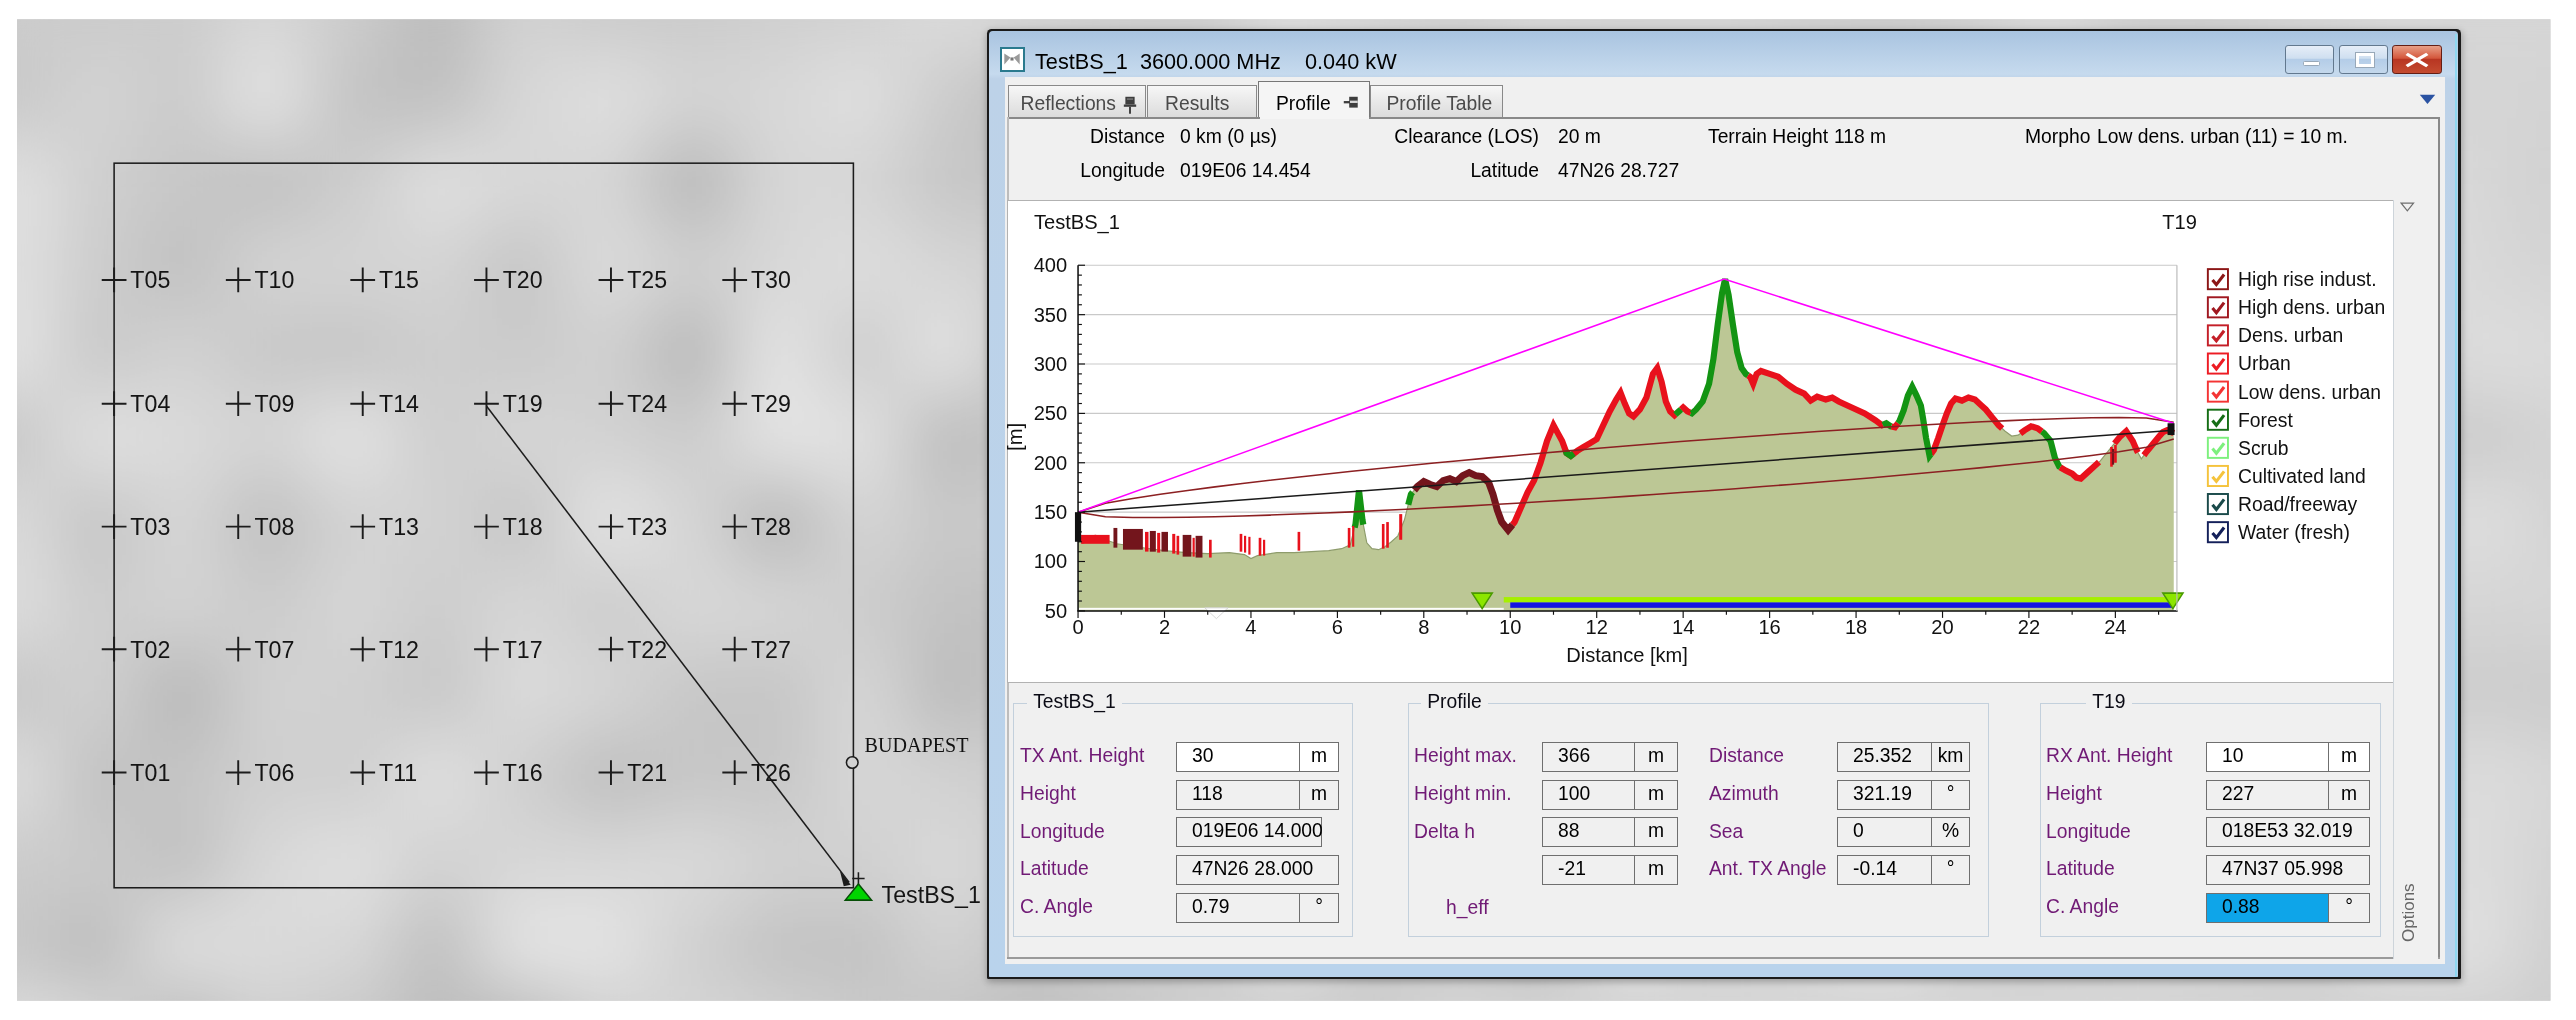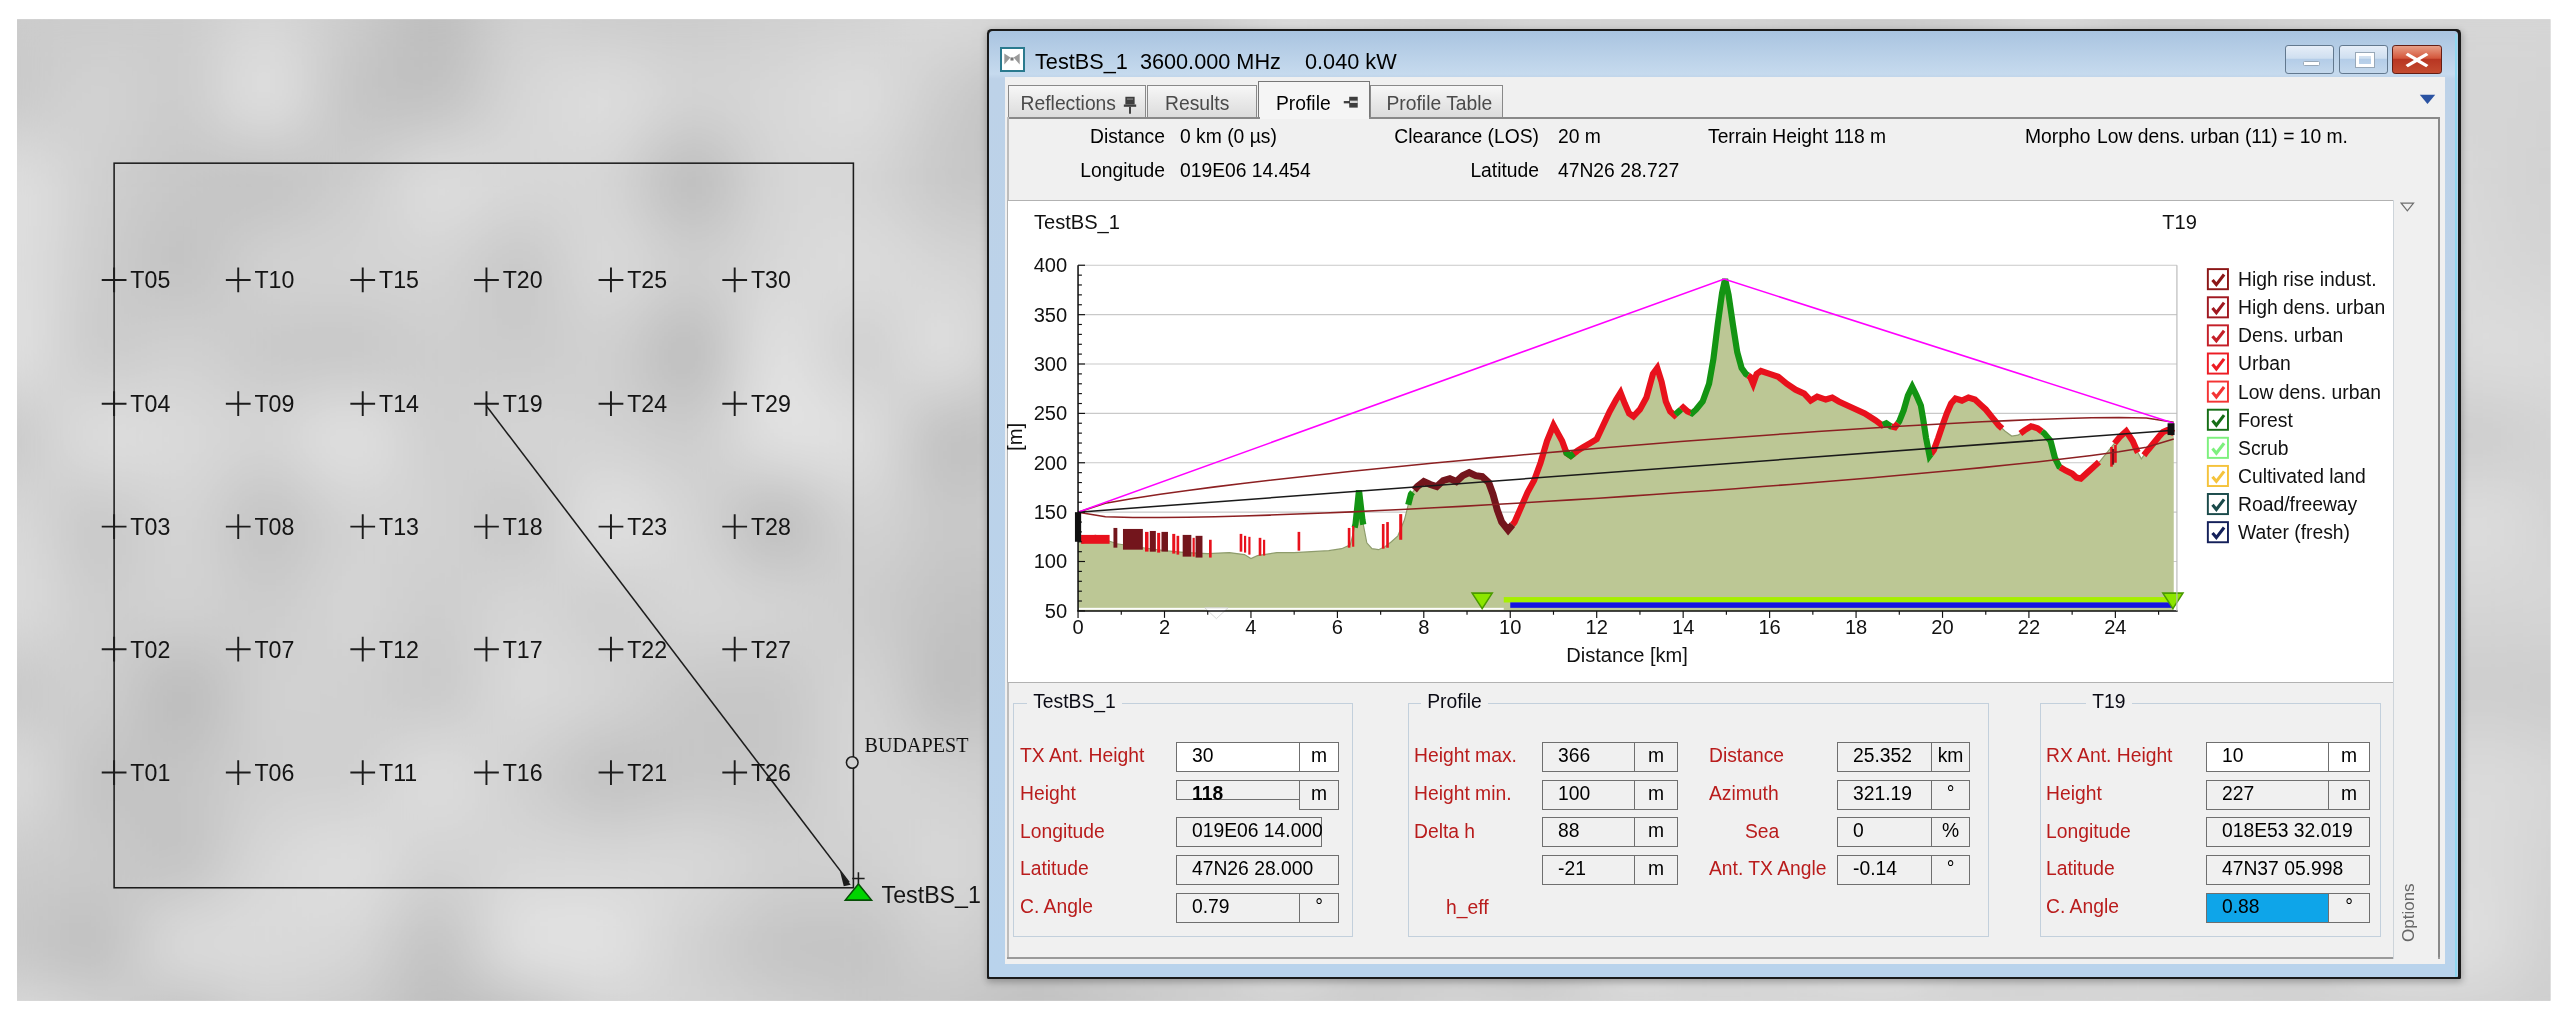--- a/index.html
+++ b/index.html
@@ -1,18 +1,18 @@
 <!DOCTYPE html>
 <html style="font-size:12.4px"><head>
 <meta charset="utf-8">
 <style>
 * { margin:0; padding:0; box-sizing:border-box; }
 html,body { width:2576px; height:1020px; background:#ffffff; font-family:"Liberation Sans", sans-serif; overflow:hidden; }
 .abs { position:absolute; }
-.lbl { font-size:19.3px; color:#b91c1c; white-space:nowrap; }
+.lbl { font-size:19.3px; color:#701a75; white-space:nowrap; }
 .fld { border:1.5px solid #6f6f6f; font-size:19.3px; color:#000; padding-left:15px; line-height:26px; white-space:nowrap; }
 .fld.unit { text-align:center; padding-left:0; }
 .grp { border:1.5px solid #c3d0dc; }
 .gcap { font-size:19.3px; color:#0a0a14; background:#f0f0f0; padding:0 6.2px; }
 .hlbl { font-size:19.3px; color:#000; white-space:nowrap; }
 .tab { position:absolute; border:1.5px solid #898989; border-bottom:none; background:linear-gradient(#f7f7f7,#eaeaea 45%,#dcdcdc); color:#4a4a4a; font-size:19.3px; white-space:nowrap; }
 </style>
 </head>
 <body>
 <div id="stage" class="abs" style="left:0;top:0;width:2576px;height:1020px;">
@@ -785,21 +785,21 @@
 <div class="abs gcap" style="left:1027px;top:691px;">TestBS_1</div>
 <div class="abs grp" style="left:1408px;top:703px;width:581px;height:234px;"></div>
 <div class="abs gcap" style="left:1421px;top:691px;">Profile</div>
 <div class="abs grp" style="left:2040px;top:703px;width:341px;height:234px;"></div>
 <div class="abs gcap" style="left:2086px;top:691px;">T19</div>
 
 <div class="abs lbl" style="left:1020px;top:745px;">TX Ant. Height</div>
 <div class="abs fld" style="left:1176px;top:742px;width:125px;height:30px;background:#fff;">30</div>
 <div class="abs fld unit" style="left:1299px;top:742px;width:40px;height:30px;background:#fff;">m</div>
 <div class="abs lbl" style="left:1020px;top:783px;">Height</div>
-<div class="abs fld" style="left:1176px;top:780px;width:125px;height:20px;background:#f0f0f0;font-weight:bold;">118</div>
+<div class="abs fld" style="left:1176px;top:780px;width:125px;height:30px;background:#f0f0f0;">118</div>
 <div class="abs fld unit" style="left:1299px;top:780px;width:40px;height:30px;background:#f0f0f0;">m</div>
 <div class="abs lbl" style="left:1020px;top:821px;">Longitude</div>
 <div class="abs fld" style="left:1176px;top:817px;width:146px;height:30px;background:#f0f0f0;">019E06 14.000</div>
 <div class="abs lbl" style="left:1020px;top:858px;">Latitude</div>
 <div class="abs fld" style="left:1176px;top:855px;width:163px;height:30px;background:#f0f0f0;">47N26 28.000</div>
 <div class="abs lbl" style="left:1020px;top:896px;">C. Angle</div>
 <div class="abs fld" style="left:1176px;top:893px;width:125px;height:30px;background:#f0f0f0;">0.79</div>
 <div class="abs fld unit" style="left:1299px;top:893px;width:40px;height:30px;background:#f0f0f0;">°</div>
 <div class="abs lbl" style="left:1414px;top:745px;">Height max.</div>
 <div class="abs fld" style="left:1542px;top:742px;width:94px;height:30px;background:#f0f0f0;">366</div>
@@ -812,21 +812,21 @@
 <div class="abs fld unit" style="left:1634px;top:817px;width:44px;height:30px;background:#f0f0f0;">m</div>
 <div class="abs lbl" style="left:1414px;top:897px;margin-left:32px;">h_eff</div>
 <div class="abs fld" style="left:1542px;top:855px;width:94px;height:30px;background:#f0f0f0;">-21</div>
 <div class="abs fld unit" style="left:1634px;top:855px;width:44px;height:30px;background:#f0f0f0;">m</div>
 <div class="abs lbl" style="left:1709px;top:745px;">Distance</div>
 <div class="abs fld" style="left:1837px;top:742px;width:95px;height:30px;background:#f0f0f0;">25.352</div>
 <div class="abs fld unit" style="left:1931px;top:742px;width:39px;height:30px;background:#f0f0f0;">km</div>
 <div class="abs lbl" style="left:1709px;top:783px;">Azimuth</div>
 <div class="abs fld" style="left:1837px;top:780px;width:95px;height:30px;background:#f0f0f0;">321.19</div>
 <div class="abs fld unit" style="left:1931px;top:780px;width:39px;height:30px;background:#f0f0f0;">°</div>
-<div class="abs lbl" style="left:1709px;top:821px;margin-left:36px;">Sea</div>
+<div class="abs lbl" style="left:1709px;top:821px;">Sea</div>
 <div class="abs fld" style="left:1837px;top:817px;width:95px;height:30px;background:#f0f0f0;">0</div>
 <div class="abs fld unit" style="left:1931px;top:817px;width:39px;height:30px;background:#f0f0f0;">%</div>
 <div class="abs lbl" style="left:1709px;top:858px;">Ant. TX Angle</div>
 <div class="abs fld" style="left:1837px;top:855px;width:95px;height:30px;background:#f0f0f0;">-0.14</div>
 <div class="abs fld unit" style="left:1931px;top:855px;width:39px;height:30px;background:#f0f0f0;">°</div>
 <div class="abs lbl" style="left:2046px;top:745px;">RX Ant. Height</div>
 <div class="abs fld" style="left:2206px;top:742px;width:124px;height:30px;background:#fff;">10</div>
 <div class="abs fld unit" style="left:2328px;top:742px;width:42px;height:30px;background:#fff;">m</div>
 <div class="abs lbl" style="left:2046px;top:783px;">Height</div>
 <div class="abs fld" style="left:2206px;top:780px;width:124px;height:30px;background:#f0f0f0;">227</div>

